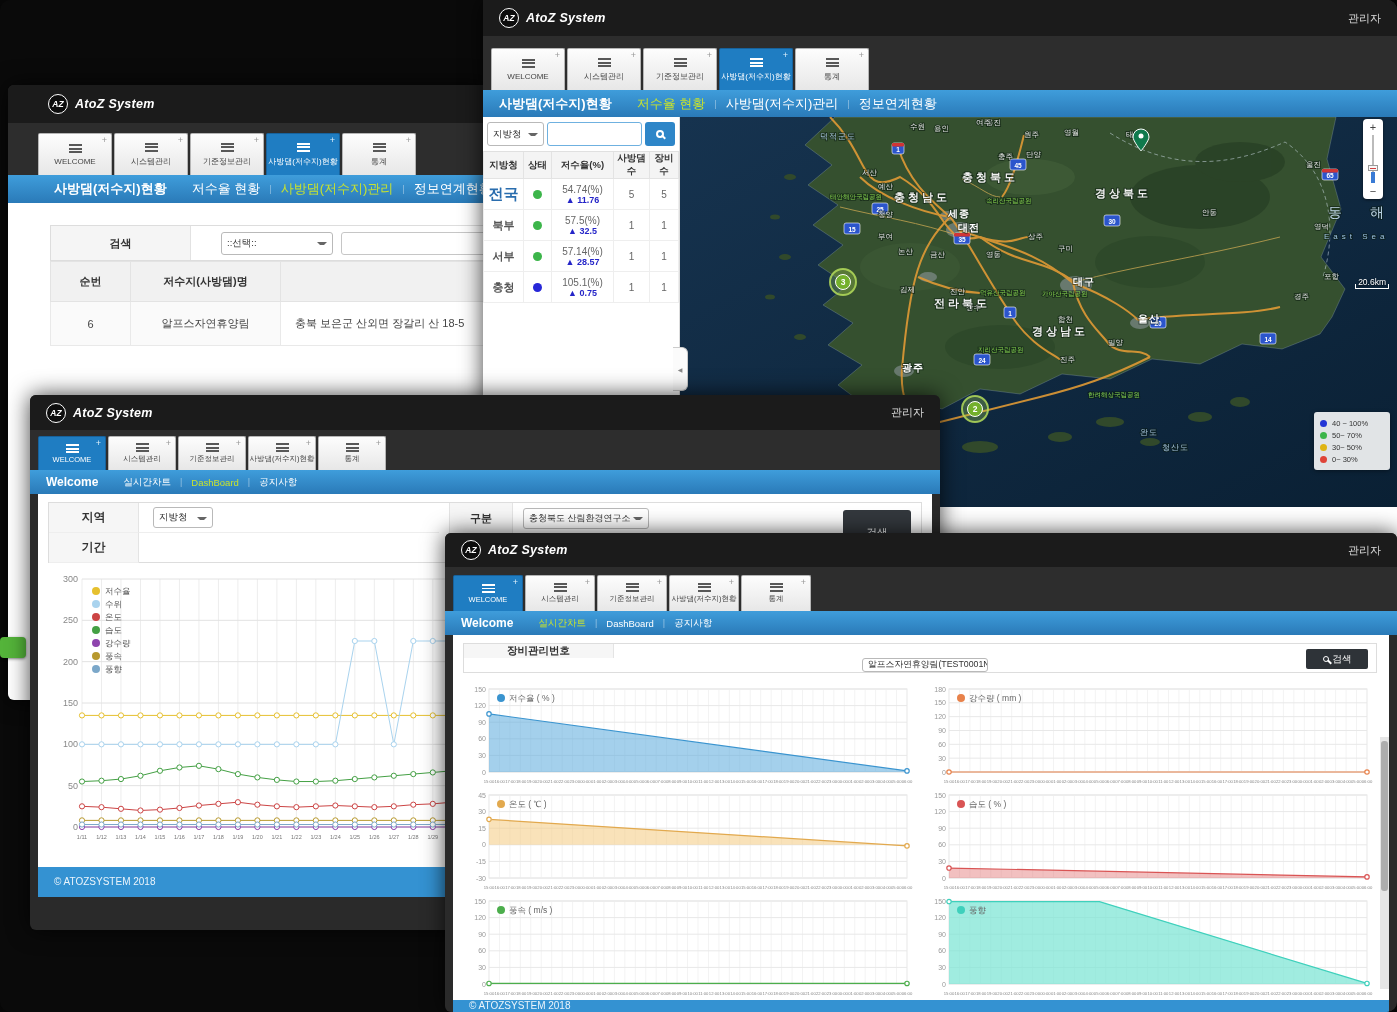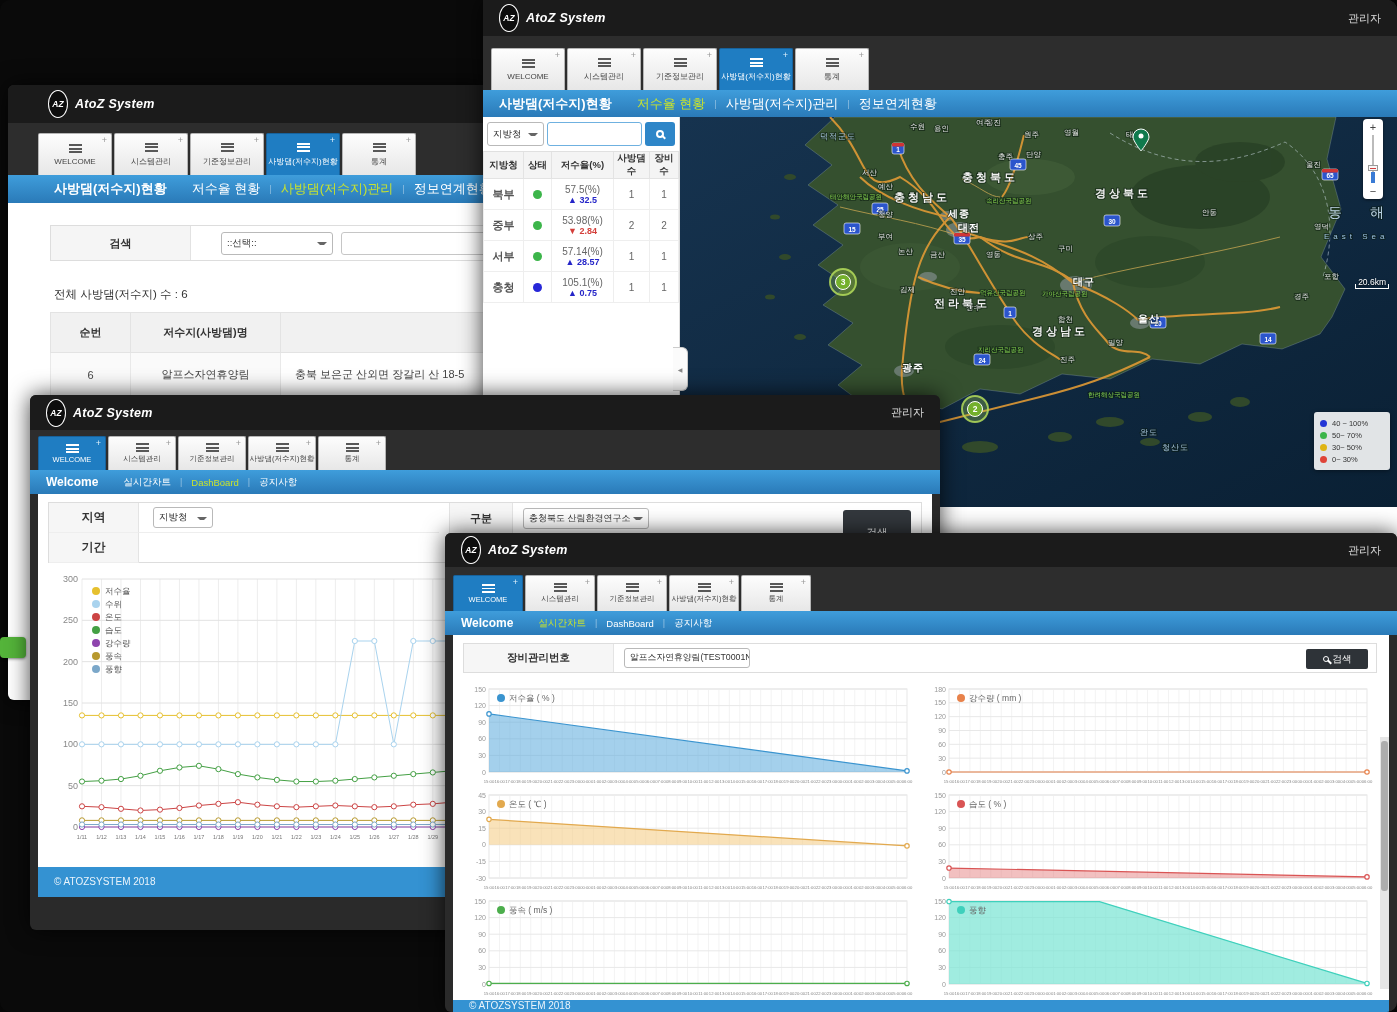--- a/index.html
+++ b/index.html
@@ -1,21 +1,21 @@
 <!DOCTYPE html>
 <html><head>
 <meta charset="utf-8">
 <style>
   * { margin:0; padding:0; box-sizing:border-box; }
   html,body { background:#070707; font-family:"Liberation Sans",sans-serif; }
   #canvas { position:relative; width:1397px; height:1012px; background:#0a0a0a; overflow:hidden; border-radius:10px; }
 
   .win { position:absolute; background:#2a2a2a; border-radius:6px; box-shadow:0 0 22px rgba(0,0,0,.75); overflow:hidden; }
   .topbar { height:36px; background:#1b1b1b; display:flex; align-items:center; padding:0 16px; gap:7px; }
-  .badge { width:20px; height:28px; border-radius:50%; background:#0d0d0d; border:1.5px solid #fff; color:#fff;
+  .badge { width:20px; height:20px; border-radius:50%; background:#0d0d0d; border:1.5px solid #fff; color:#fff;
            font-size:8.5px; font-weight:bold; font-style:italic; display:flex; align-items:center; justify-content:center; flex:0 0 auto;}
   .logotext { color:#fff; font-style:italic; font-weight:bold; font-size:12.5px; letter-spacing:.3px; white-space:nowrap;}
   .user { margin-left:auto; color:#ddd; font-size:11px; }
   .tabstrip { display:flex; align-items:flex-end; padding-left:8px; background:#2d2d2d; height:54px; gap:2px; }
   .tab { position:relative; width:74px; height:42px; background:linear-gradient(#fdfdfd,#e7e7e7); border:1px solid #b5b5b5; border-bottom:none;
          border-radius:2px 2px 0 0; display:flex; flex-direction:column; align-items:center; justify-content:center; gap:4px; cursor:pointer;}
   .tab .tablabel { font-size:8px; color:#444; white-space:nowrap; }
   .tab .plus { position:absolute; top:1px; right:4px; font-size:9px; color:#999; }
   .tab .tabicon { width:13px; height:9px; background:repeating-linear-gradient(#585858 0 2px, transparent 2px 3.5px); }
   .tab.active { background:#1f7dc2; border-color:#17629c; }
@@ -114,21 +114,21 @@
   #c-right .sel { height:21px; width:126px; margin-left:10px; font-size:9px;}
   #c-search-btn { position:absolute; right:10px; top:7px; width:68px; height:46px; background:#33383d; color:#fff; border:none; border-radius:3px;
                   font-size:10.5px; cursor:pointer;}
   #c-chartwrap { margin-top:8px; position:relative; }
   #c-footer { margin:10px -10px 0; height:30px; background:#3492d2; color:#eaf4fb; font-size:10px; line-height:30px; padding-left:16px;}
 
   
   #win-d { left:445px; top:533px; width:952px; height:479px; z-index:40; }
   #win-d .tabstrip{ height:44px;} #win-d .tab{ width:70px; height:36px;}
   #d-content { margin:0 8px; background:#fff; height:366px; padding:8px 12px 0 10px; position:relative;}
-  #d-form { display:flex; align-items:center; border:1px solid #ddd; height:30px; position:relative;}
+  #d-form { display:flex; align-items:center; border:1px solid #ddd; height:30px; position:relative;flex-direction:column;}
   #d-form .lab { width:150px; align-self:stretch; background:#f6f6f6; border-right:1px solid #e4e4e4; display:flex; align-items:center; justify-content:center;
                  font-size:10.5px; font-weight:bold; color:#333;}
   #d-form .sel { width:126px; height:20px; margin-left:10px; font-size:8.8px;}
   #d-search-btn { position:absolute; right:8px; top:5px; height:20px; width:62px; background:#2e3338; border:none; border-radius:2px; color:#fff;
                   font-size:9.5px; display:flex; align-items:center; justify-content:center; gap:4px; cursor:pointer;}
   #d-search-btn .mag{ width:6px; height:6px; border-width:1.5px;}
   #d-charts { display:grid; grid-template-columns:452px 452px; column-gap:8px; row-gap:2px; padding-top:8px;}
   #d-scroll { position:absolute; right:0; top:102px; bottom:12px; width:9px; background:#e6e6e6; z-index:5;}
   #d-thumb { position:absolute; left:1px; top:4px; width:7px; height:150px; background:#adadad; border-radius:3px;}
   #d-footer { position:absolute; left:8px; right:8px; bottom:0; height:12px; background:#3492d2; color:#eaf4fb; font-size:10px; padding-left:16px; overflow:hidden;}
@@ -181,21 +181,20 @@
         <span class="lnk">정보연계현황</span>
       </div>
     <div class="content" id="b-content">
       <div id="b-search">
         <div class="lab">검색</div>
         <div class="sel">
             <span>::선택::</span>
           </div>
         <input class="inp" style="">
       </div>
-      <div id="b-count">전체 사방댐(저수지) 수 : 6</div>
       <table id="b-table">
         <colgroup>
             <col style="width:80px">
             <col style="width:150px">
             <col>
           </colgroup>
         <tbody>
             <tr>
           <th>순번</th>
           <th>저수지(사방댐)명</th>
@@ -275,43 +274,43 @@
           <thead>
               <tr id="a-thead">
                 <th>지방청</th>
                 <th>상태</th>
                 <th>저수율(%)</th>
                 <th>사방댐수</th>
                 <th>장비수</th>
               </tr>
             </thead>
           <tbody id="a-tbody">
+              <tr class="em">
+                <td><span class="rg">전국</span></td>
+                <td>
+                  <div class="dot green"></div>
+                </td>
+                <td>
+                  <div>54.74(%)</div>
+                  <div class="delta up">▲ 11.76</div>
+                </td>
+                <td>5</td>
+                <td>5</td>
+              </tr>
               <tr>
                 <td><span class="rg">북부</span></td>
                 <td>
                   <div class="dot green"></div>
                 </td>
                 <td>
                   <div>57.5(%)</div>
                   <div class="delta up">▲ 32.5</div>
                 </td>
                 <td>1</td>
                 <td>1</td>
-              </tr>
-              <tr>
-                <td><span class="rg">중부</span></td>
-                <td>
-                  <div class="dot green"></div>
-                </td>
-                <td>
-                  <div>53.98(%)</div>
-                  <div class="delta down">▼ 2.84</div>
-                </td>
-                <td>2</td>
-                <td>2</td>
               </tr>
               <tr>
                 <td><span class="rg">서부</span></td>
                 <td>
                   <div class="dot green"></div>
                 </td>
                 <td>
                   <div>57.14(%)</div>
                   <div class="delta up">▲ 28.57</div>
                 </td>

